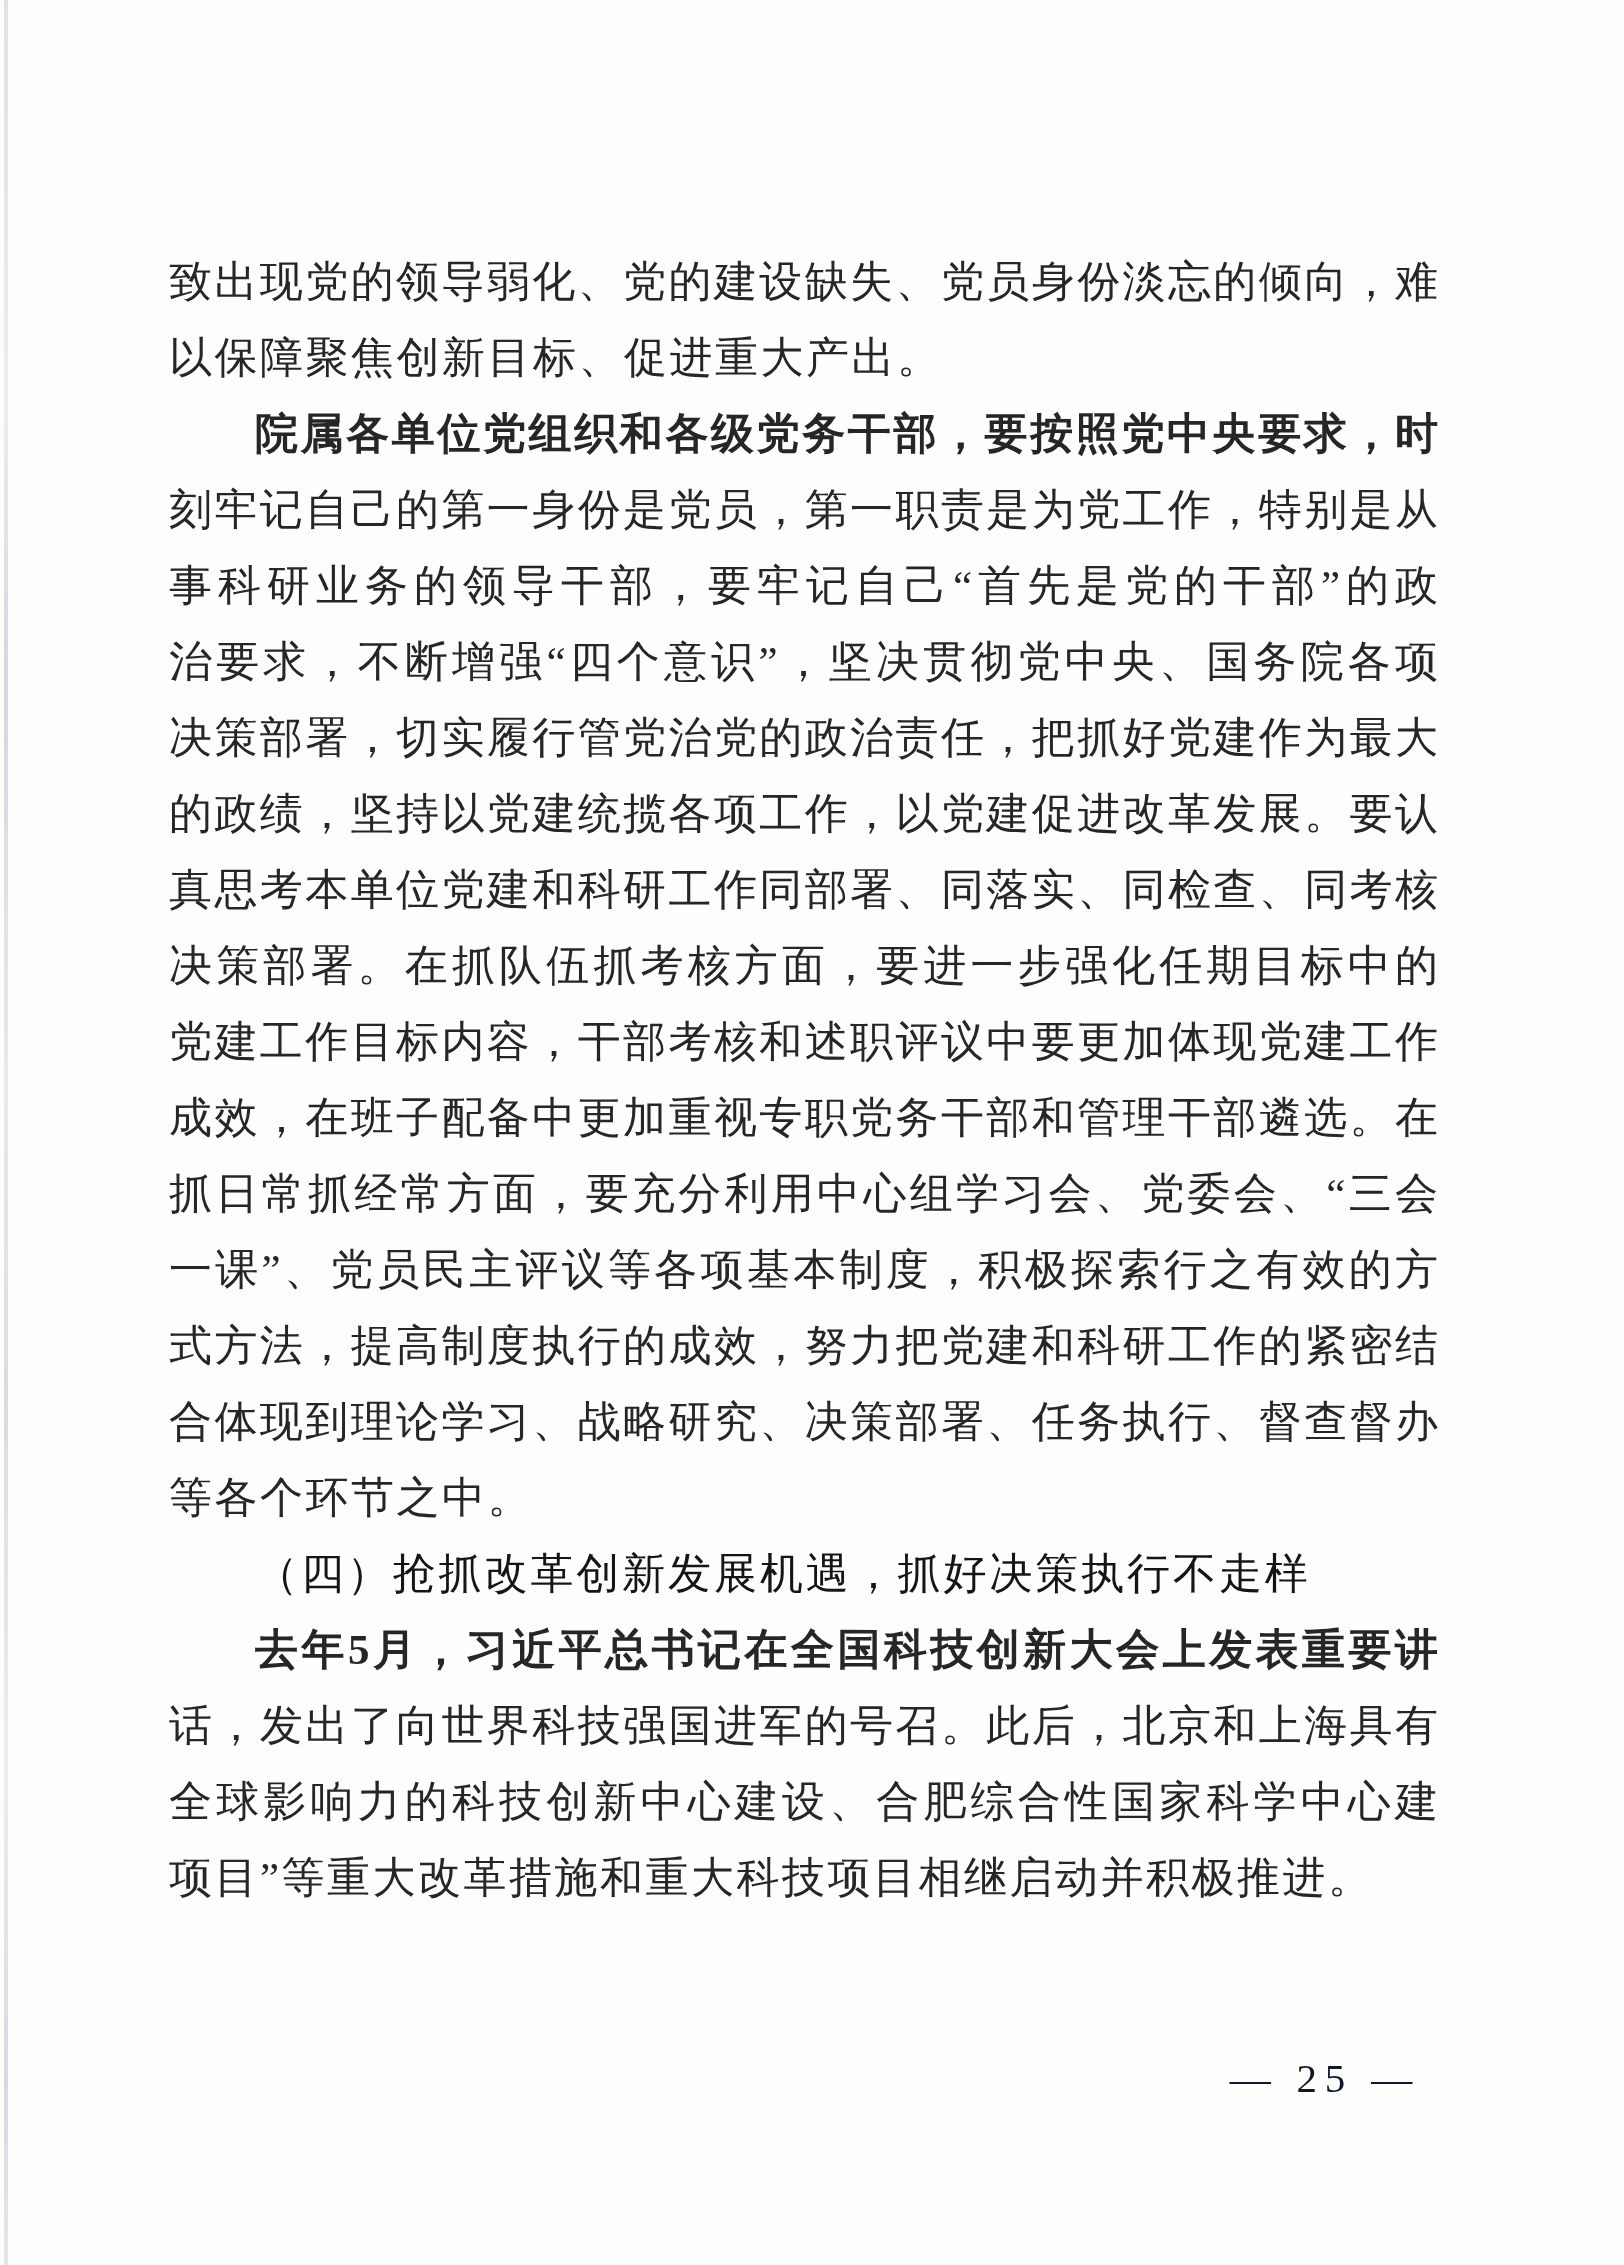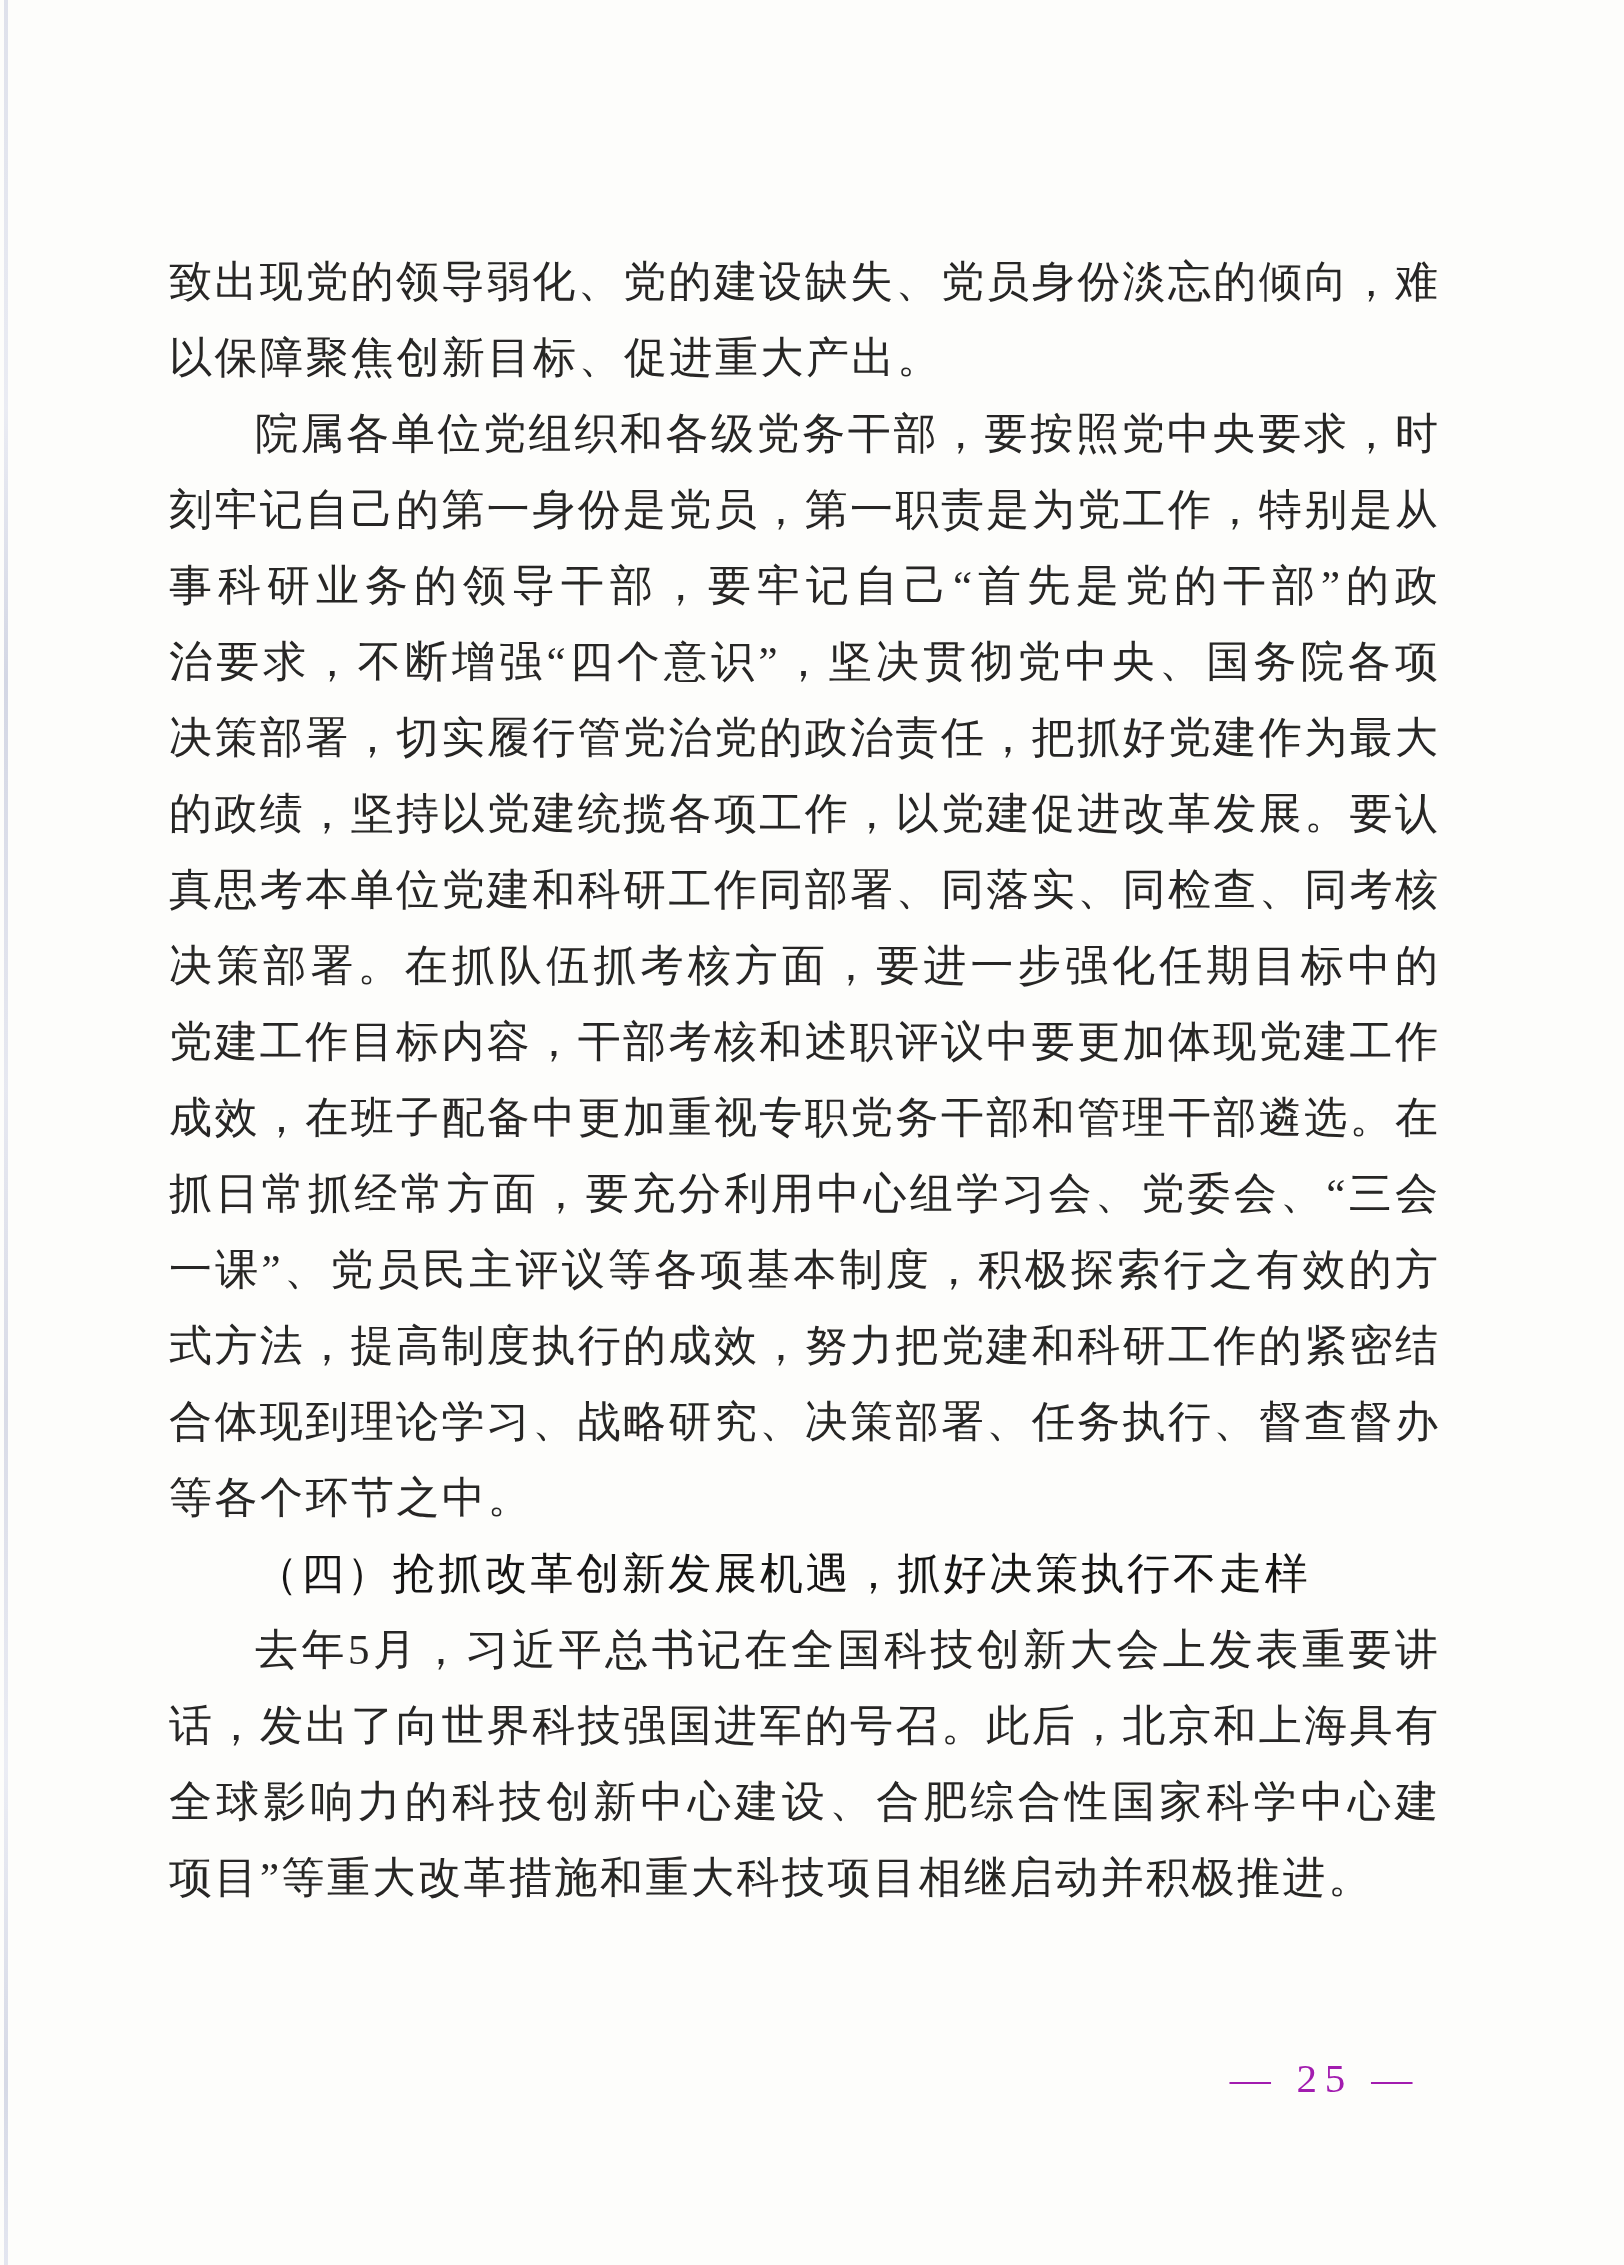--- a/index.html
+++ b/index.html
@@ -45,34 +45,35 @@
   }
   .line.fill {
     white-space: normal;
     letter-spacing: 0;
     text-align: justify;
     text-align-last: justify;
     text-justify: inter-character;
   }
   .line.indent {
     padding-left: 86px;
+    font-weight: bold;
   }
   .line.heading {
     font-weight: 400;
     color: #161514;
     letter-spacing: 2.9px;
   }
   .page-number {
     position: absolute;
     top: 2054px;
     right: 204px;
     font-size: 41px;
     line-height: 49px;
     letter-spacing: 7.8px;
-    color: #a21caf;
+    color: #0f172a;
   }
 </style>
 </head>
 <body>
 
 <div class="scan-edge"></div>
 
 <div class="text-block">
   <div class="line fill">致出现党的领导弱化、党的建设缺失、党员身份淡忘的倾向，难</div>
   <div class="line">以保障聚焦创新目标、促进重大产出。</div>

